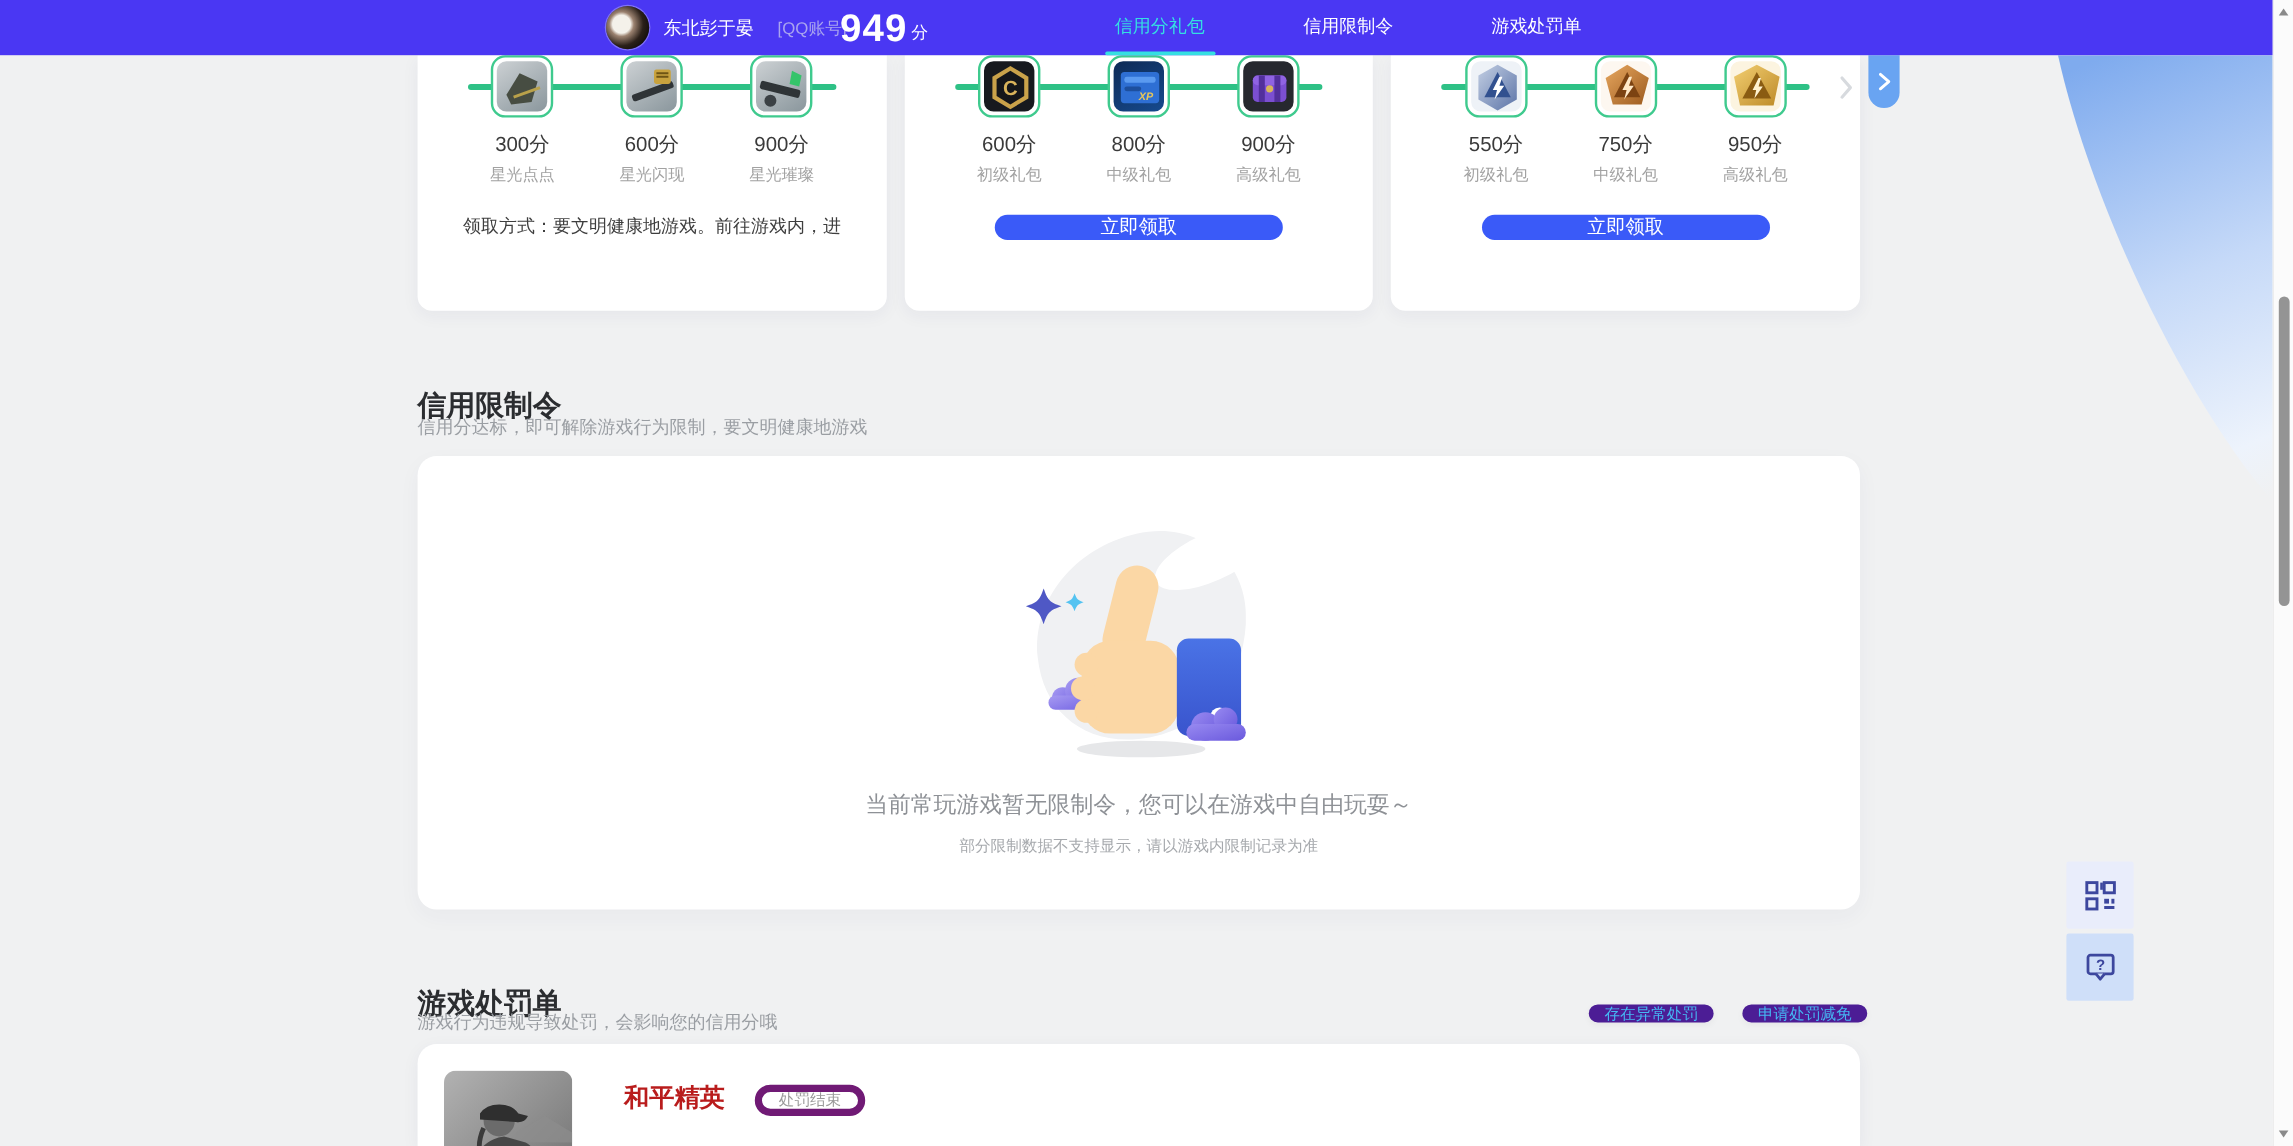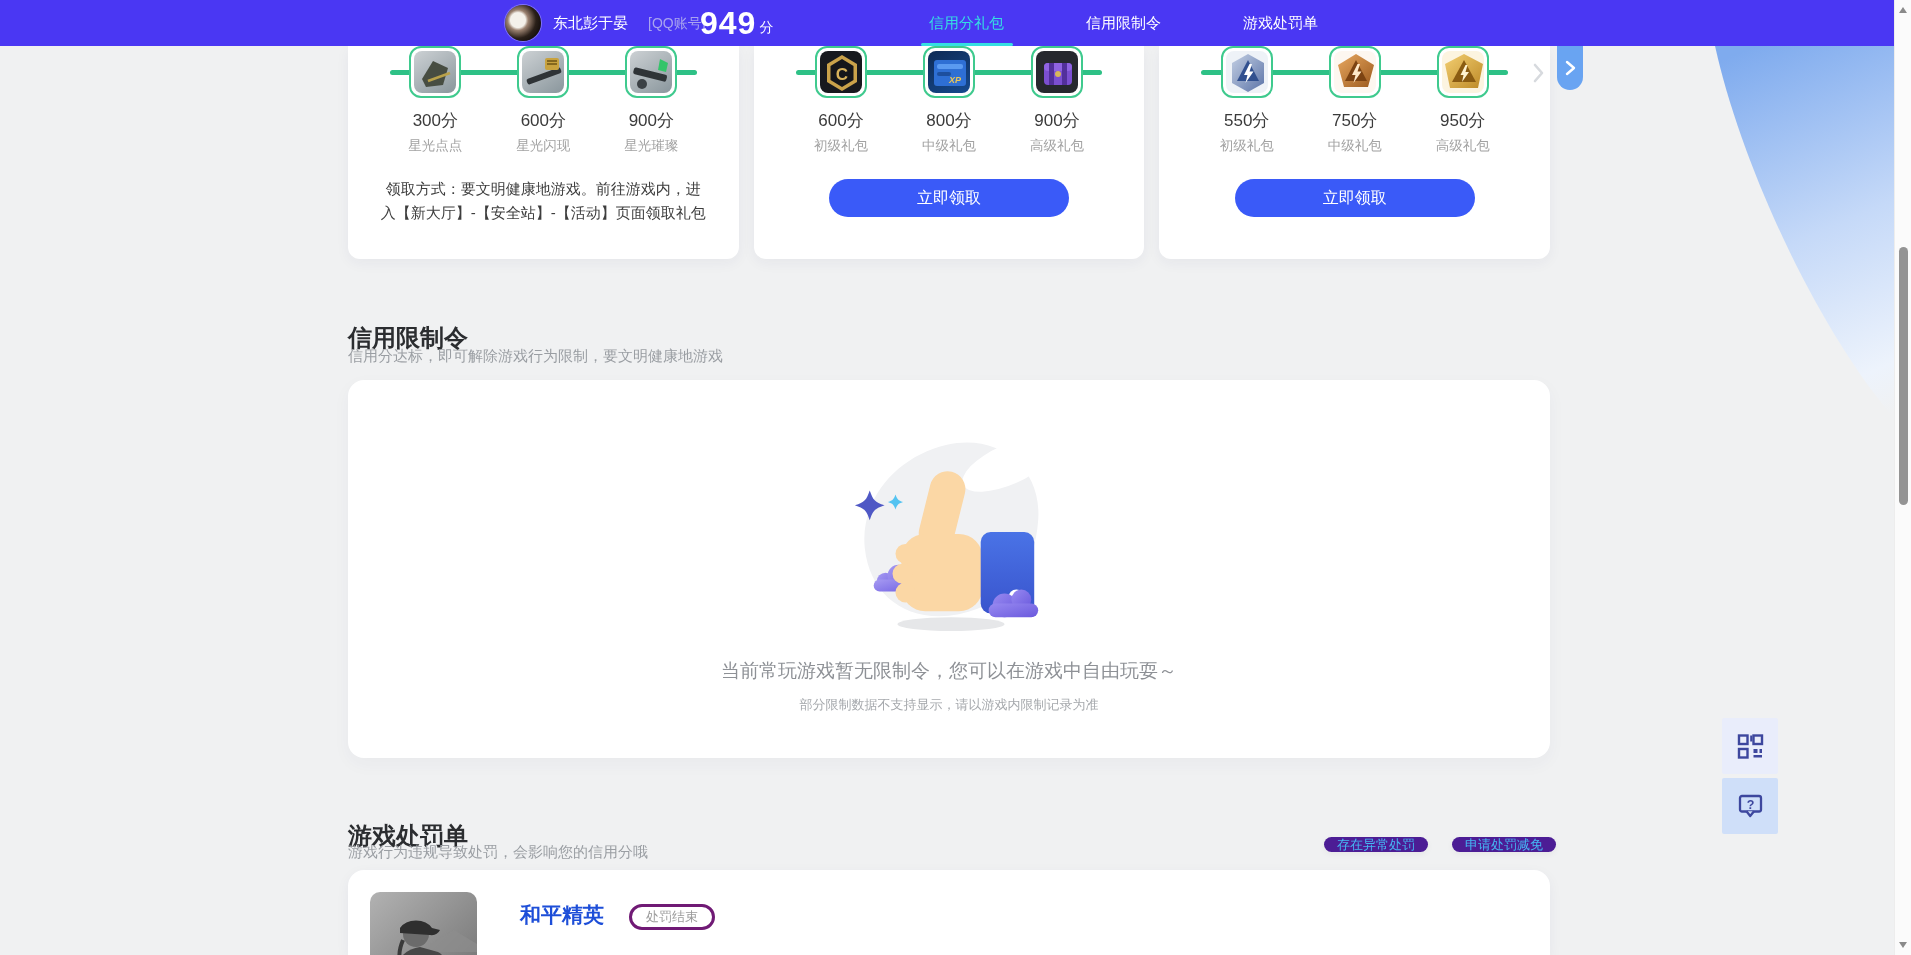--- a/index.html
+++ b/index.html
@@ -36,21 +36,21 @@
   .track { position:absolute; left:42px; right:42px; top:24px; height:5px; background:#2ec186; border-radius:3px; }
   .milestones { position:absolute; left:0; right:0; top:0; display:flex; justify-content:center; gap:22px; }
   .milestone { width:86px; display:flex; flex-direction:column; align-items:center; }
   .m-icon { width:52px; height:52px; background:#fff; border:2px solid #3fca8e; border-radius:12px;
             box-sizing:border-box; padding:3px; position:relative; z-index:2; }
   .m-art { width:100%; height:100%; border-radius:8px; overflow:hidden; position:relative; }
   .m-art svg { display:block; }
   .m-score { margin-top:11px; font-size:17px; color:#3a3a3a; }
   .m-label { margin-top:5px; font-size:13.5px; color:#a2a2a2; }
   .note { position:absolute; left:28px; right:28px; top:131px; text-align:center; font-size:15px; color:#3e3e3e; line-height:24px; }
-  .claim-btn { position:absolute; left:50%; transform:translateX(-50%); top:133px; width:240px; height:38px;
+  .claim-btn { position:absolute; left:50%; transform:translateX(-50%); top:133px; width:240px; height:21px;
                border-radius:19px; background:#3a5af8; color:#fff; font-size:16px; border:none; cursor:pointer;
                display:flex; align-items:center; justify-content:center; font-family:inherit; }
   .card-chevron { position:absolute; right:5px; top:16px; }
 
   
   .art-gray   { background:linear-gradient(145deg,#c9ced1 5%,#8d999f 95%); }
   .art-dark   { background:#17191e; }
   .art-navy   { background:linear-gradient(150deg,#0e2a55,#164a8e); }
   .art-slate  { background:#26282e; }
   .art-paleb  { background:#eef2f7; }
@@ -72,22 +72,22 @@
   .punish-title { left:348px; top:800px; }
   .punish-sub { left:348px; top:843px; }
   .pill { position:absolute; top:837px; height:15px; background:#4c1d95; border-radius:14px; color:#45b7f3;
           font-size:13px; display:flex; align-items:center; padding:0 13px; cursor:pointer; z-index:6;
           box-shadow:0 2px 6px rgba(0,0,0,.05); white-space:nowrap; }
   .pill-abnormal { left:1324px; }
   .pill-reduce { left:1452px; }
   .punish-card { position:absolute; left:348px; top:870px; width:1202px; height:85px; background:#fff;
                  border-radius:16px 16px 0 0; overflow:hidden; z-index:5; box-shadow:0 4px 14px rgba(30,40,90,.05); }
   .game-thumb { position:absolute; left:22px; top:22px; width:107px; height:107px; border-radius:10px; overflow:hidden; }
-  .game-title { position:absolute; left:172px; top:31px; font-size:21px; font-weight:bold; color:#1d4ed8; }
-  .status-badge { position:absolute; left:281px; top:34px; height:26px; box-sizing:border-box; border:3px solid #701a75;
+  .game-title { position:absolute; left:172px; top:31px; font-size:21px; font-weight:bold; color:#b91c1c; }
+  .status-badge { position:absolute; left:281px; top:34px; height:26px; box-sizing:border-box; border:6px solid #701a75;
                   border-radius:14px; color:#9b9b9b; font-size:13px; display:flex; align-items:center; padding:0 14px; white-space:nowrap; }
 
   
   .fab { position:absolute; left:1722px; width:56px; height:56px; display:flex; align-items:center; justify-content:center;
          cursor:pointer; z-index:25; border-radius:2px; }
   .fab-qr { top:718px; background:#e9edfb; }
   .fab-help { top:778px; background:#cfdff9; }
 
   
   .scrollbar { position:absolute; right:0; top:0; width:17px; height:955px; background:#fbfbfb;
@@ -187,21 +187,20 @@
               <circle cx="12" cy="33" r="5" fill="#3b4145"></circle>
             </svg>
               </div>
           </div>
           <div class="m-score">900分</div>
           <div class="m-label">星光璀璨</div>
         </div>
       </div>
       <div class="note">
         <div>领取方式：要文明健康地游戏。前往游戏内，进</div>
-        <div>入【新大厅】-【安全站】-【活动】页面领取礼包</div>
       </div>
     </div>
 
     <div class="gift-card">
       <div class="track"></div>
       <div class="milestones">
         <div class="milestone">
           <div class="m-icon">
             <div class="m-art art-dark">
                 <svg width="44" height="44" viewBox="0 0 44 44">

